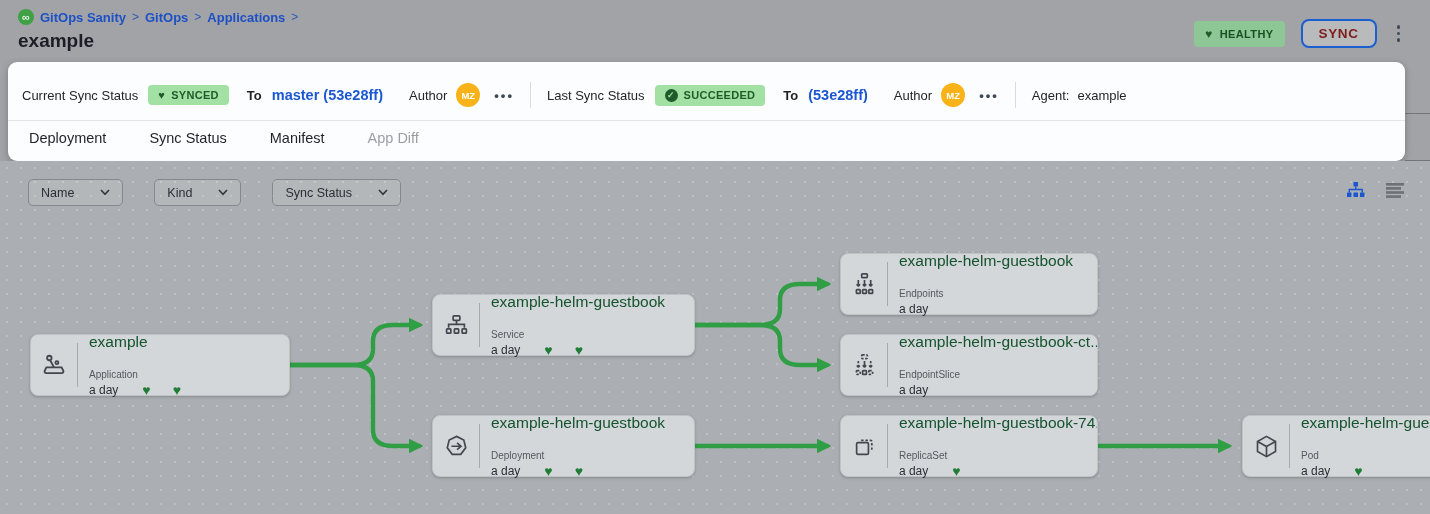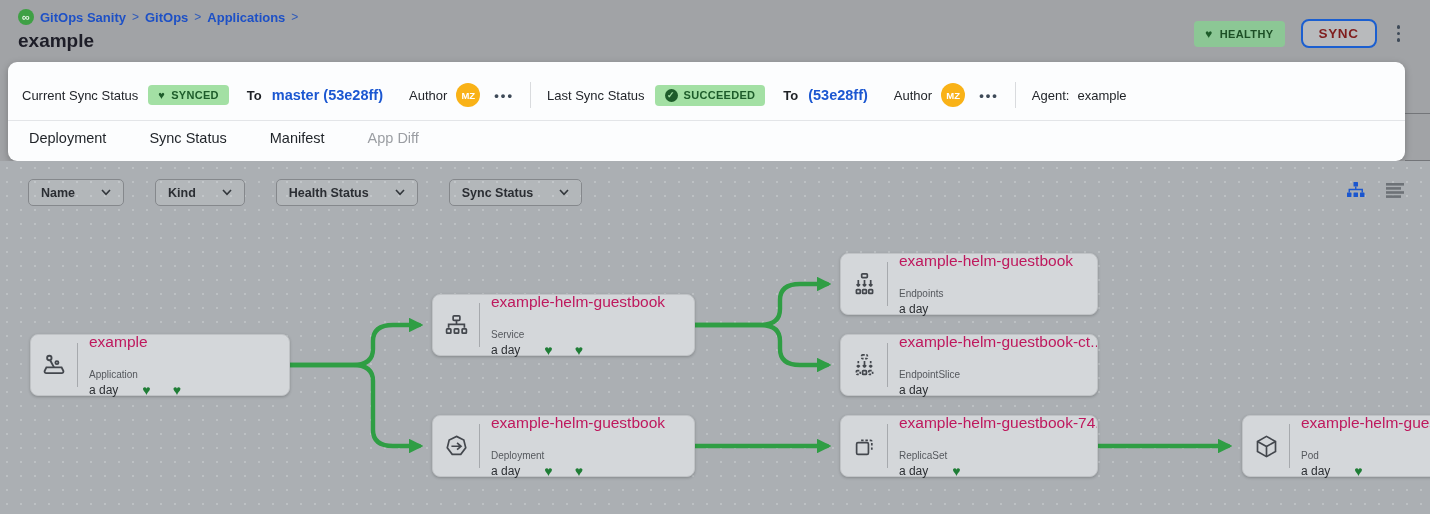--- a/index.html
+++ b/index.html
@@ -54,33 +54,33 @@
   .tab.disabled { color:#9b9ea3; }
   .tabs-annot { position:absolute; left:672px; top:0; height:100%; display:flex; align-items:center; }
 
   
   .canvas { position:absolute; left:0; top:161px; width:1430px; height:353px;
     background-color:#abafb3;
     background-image:radial-gradient(#bcc0c3 1.1px, transparent 1.3px);
     background-size:14px 14px; }
 
   .filters { position:absolute; left:28px; top:18px; display:flex; gap:31px; }
-  .chip { display:flex; align-items:center; justify-content:space-between; border:1px solid #85888c; border-radius:5px; background:rgba(255,255,255,.10); height:27px; padding:0 12px; font-size:12.5px; font-weight:bold; color:#2b2e33; cursor:pointer; }
+  .chip { display:flex; align-items:center; justify-content:space-between; border:1px solid #85888c; border-radius:5px; background:rgba(255,255,255,.10); height:27px; padding:0 12px; font-size:12.5px; font-weight:normal; color:#2b2e33; cursor:pointer; }
   .chip .chev { margin-left:26px; display:flex; }
 
   .view-toggles { position:absolute; right:26px; top:20px; display:flex; gap:21px; align-items:center; }
   .vt { cursor:pointer; display:flex; }
 
   svg.edges { position:absolute; left:0; top:0; width:1430px; height:353px; pointer-events:none; }
 
   .node { position:absolute; height:62px; background:#d4d7da; border:1px solid #c0c3c6; border-radius:8px; box-shadow:0 1px 3px rgba(0,0,0,.22); display:flex; align-items:center; cursor:pointer; }
   .node-icon { width:46px; display:flex; align-items:center; justify-content:center; flex:0 0 46px; }
   .node-sep { width:1px; height:44px; background:#a6a9ad; }
   .node-body { padding:6px 10px 6px 11px; overflow:hidden; }
-  .node-name { font-size:15.5px; font-weight:500; color:#be185d; white-space:nowrap; }
+  .node-name { font-size:15.5px; font-weight:500; color:#14532d; white-space:nowrap; }
   .node-kind { font-size:10px; color:#55585d; margin-top:18px; white-space:nowrap; }
   .node-meta { display:flex; align-items:center; gap:24px; margin-top:3px; font-size:12px; color:#2b2e32; }
   .heart { color:#1f7d36; font-size:14px; line-height:10px; }
 </style>
 </head>
 <body>
 
 <div class="header">
   <div class="breadcrumb">
     <span class="crumb-logo">∞</span>
@@ -180,28 +180,20 @@
     </div>
     <div class="chip">
       <span>Kind</span>
       <span class="chev">
         <svg width="10" height="7" viewBox="0 0 10 7">
             <path d="M1 1 L5 5.4 L9 1" stroke="#33373c" stroke-width="1.6" fill="none"></path>
           </svg>
       </span>
     </div>
     <div class="chip">
-      <span>Health Status</span>
-      <span class="chev">
-        <svg width="10" height="7" viewBox="0 0 10 7">
-            <path d="M1 1 L5 5.4 L9 1" stroke="#33373c" stroke-width="1.6" fill="none"></path>
-          </svg>
-      </span>
-    </div>
-    <div class="chip">
       <span>Sync Status</span>
       <span class="chev">
         <svg width="10" height="7" viewBox="0 0 10 7">
             <path d="M1 1 L5 5.4 L9 1" stroke="#33373c" stroke-width="1.6" fill="none"></path>
           </svg>
       </span>
     </div>
   </div>
 
   <div class="view-toggles">

